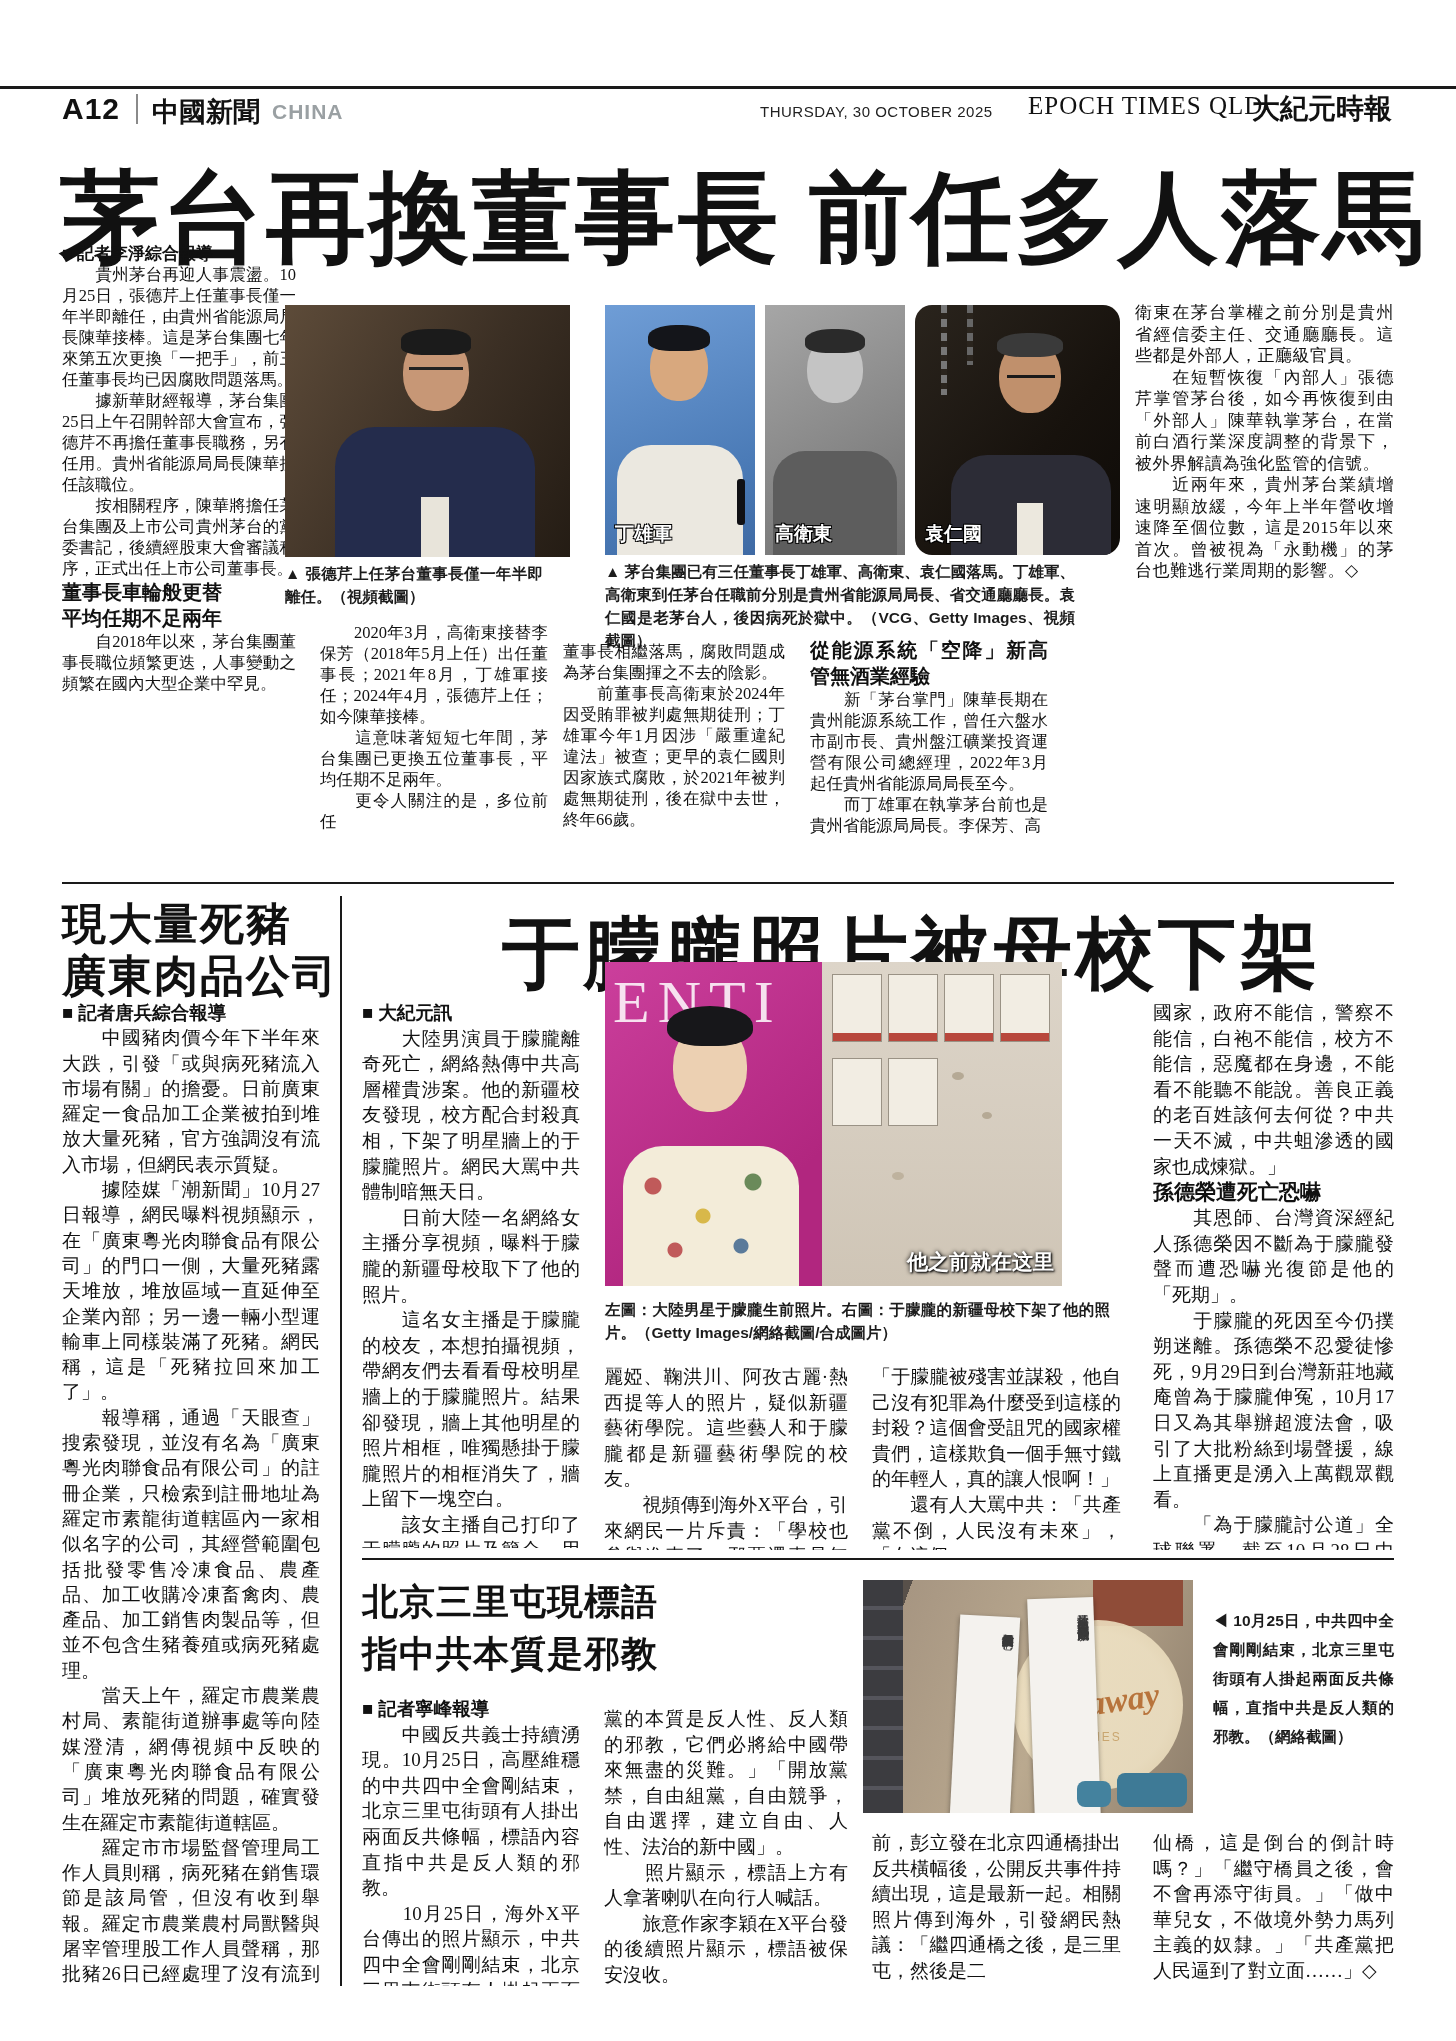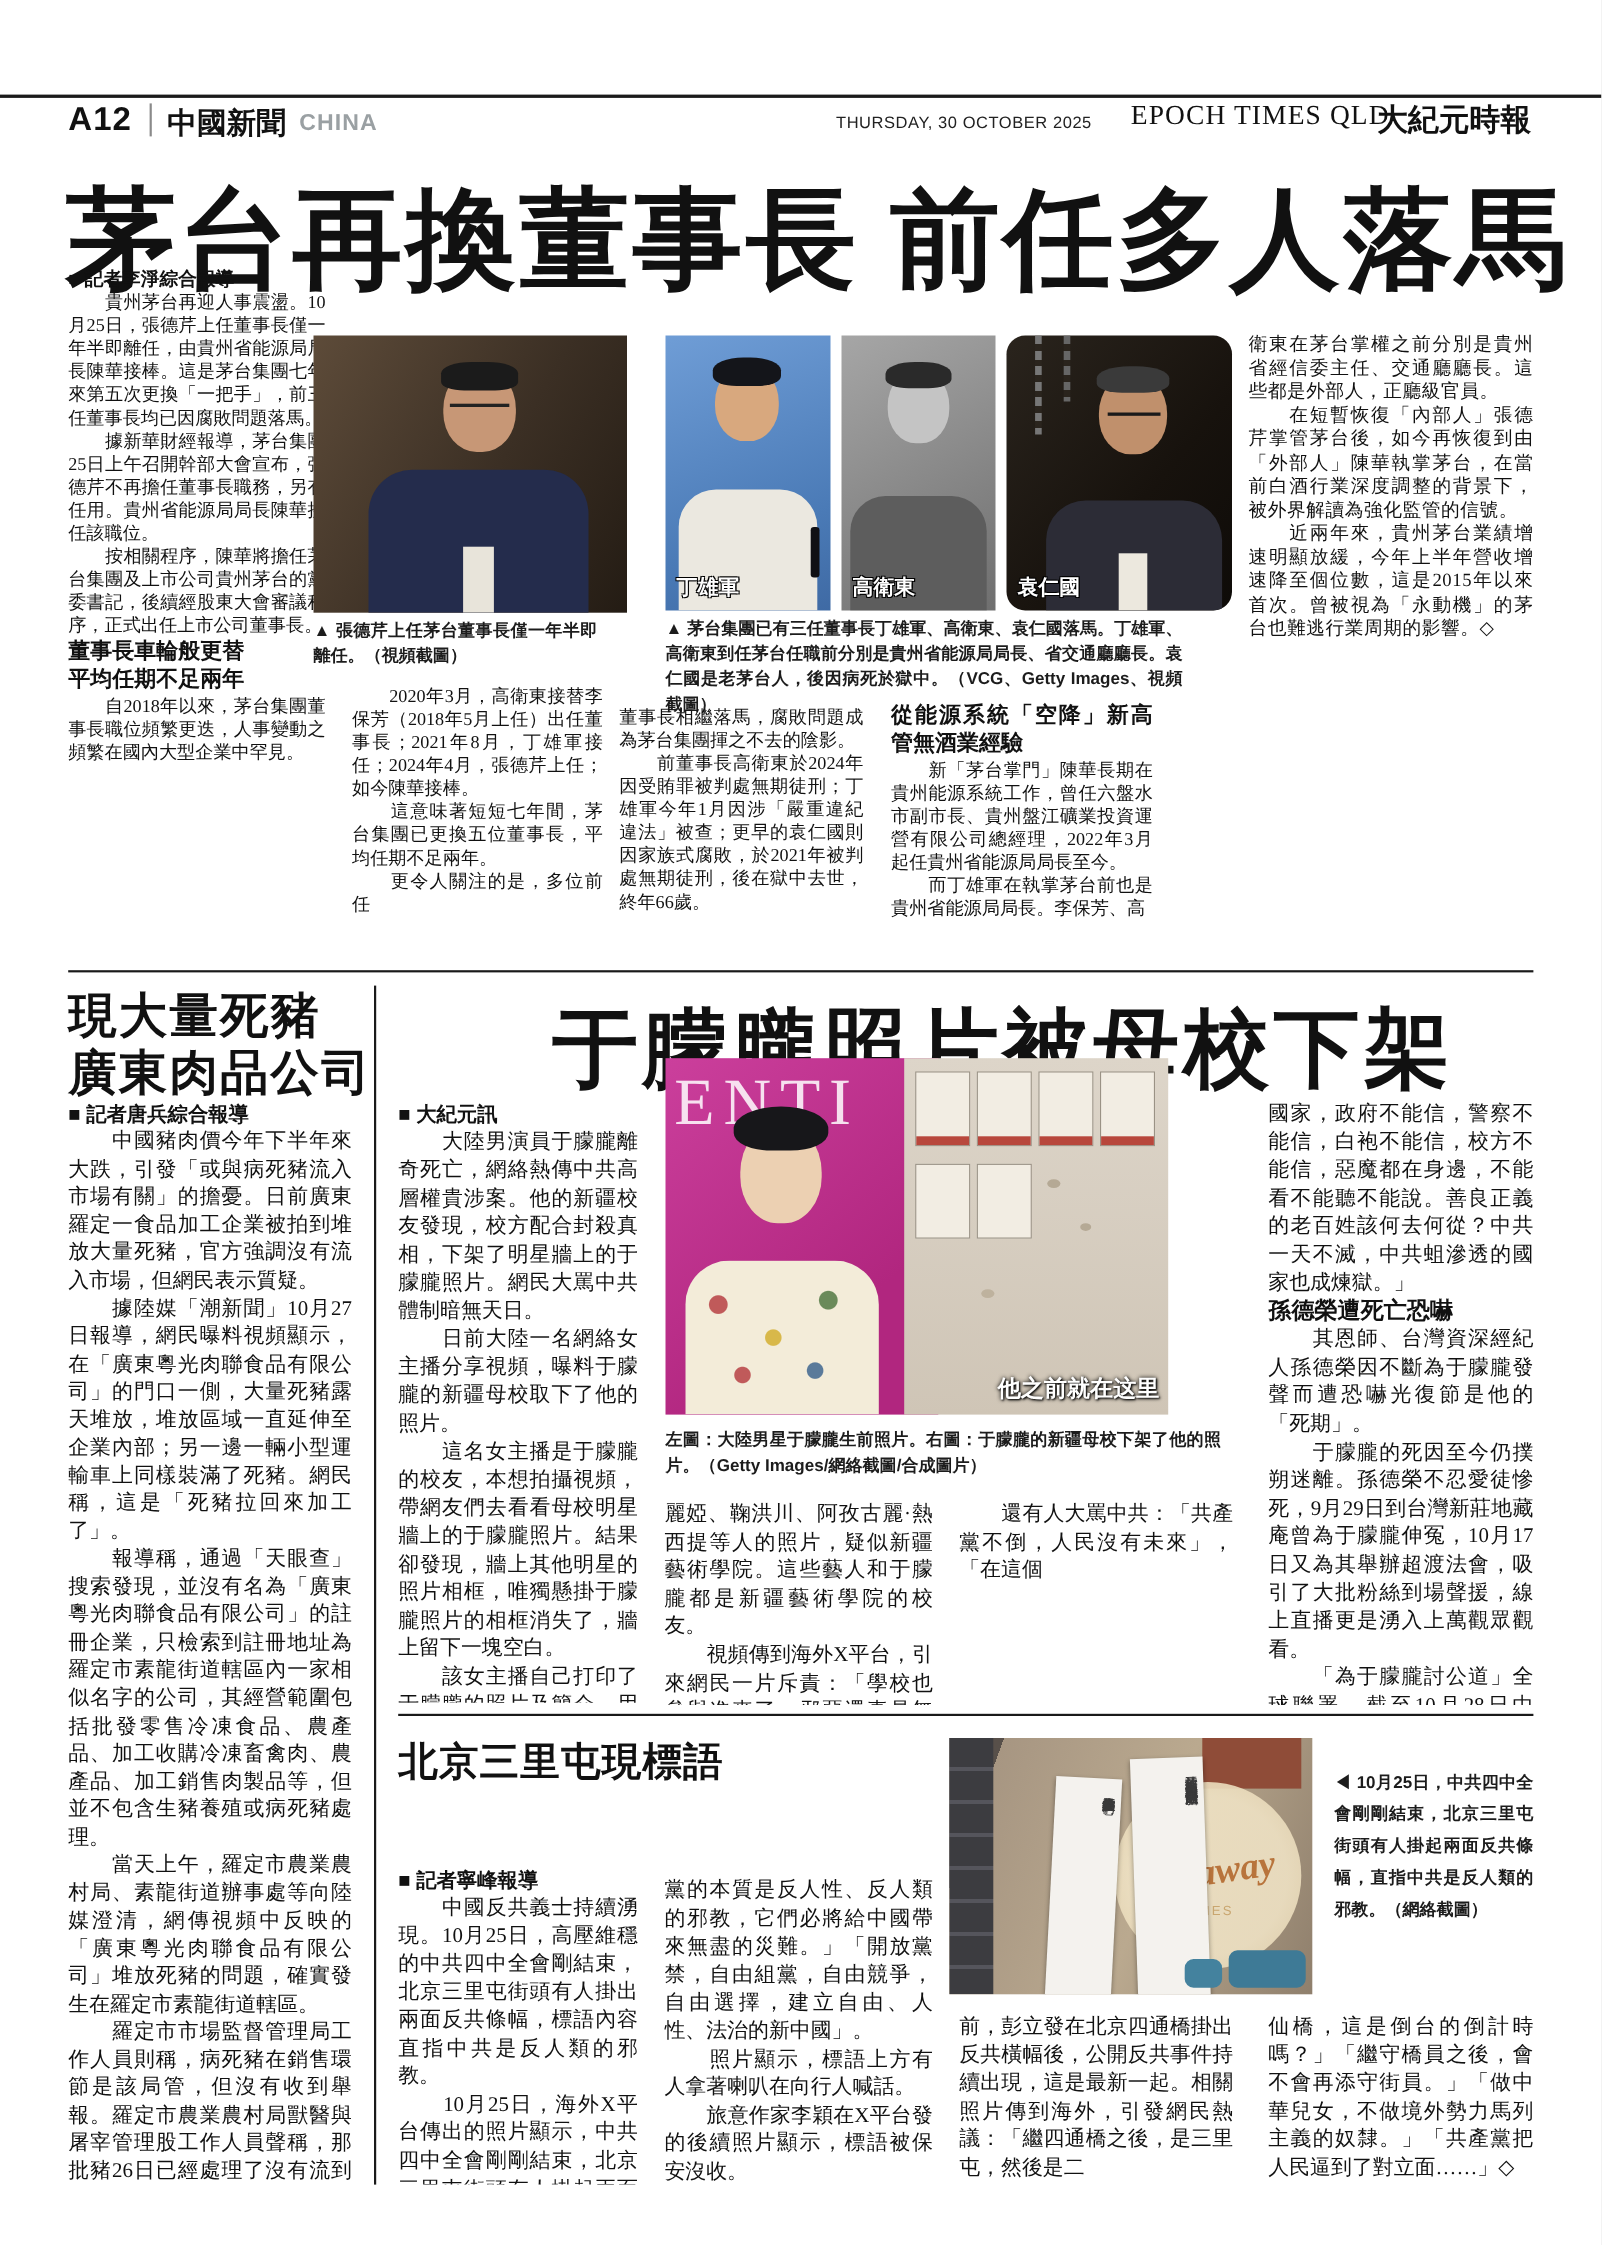--- a/index.html
+++ b/index.html
@@ -209,39 +209,41 @@
   <div class="abs caption" style="left:605px;top:1298px;width:505px;">左圖：大陸男星于朦朧生前照片。右圖：于朦朧的新疆母校下架了他的照片。（Getty Images/網絡截圖/合成圖片）</div>
 
   <div class="abs col body-l" style="left:604px;top:1364px;width:244px;height:186px;">
     <div>
         <p>麗婭、鞠洪川、阿孜古麗·熱西提等人的照片，疑似新疆藝術學院。這些藝人和于朦朧都是新疆藝術學院的校友。</p>
         <p>　　視頻傳到海外X平台，引來網民一片斥責：「學校也參與進來了，邪惡還真是無孔不入。」</p>
       </div>
   </div>
   <div class="abs col body-l" style="left:872px;top:1364px;width:249px;height:186px;">
     <div>
+        <p>「于朦朧被殘害並謀殺，他自己沒有犯罪為什麼受到這樣的封殺？這個會受詛咒的國家權貴們，這樣欺負一個手無寸鐵的年輕人，真的讓人恨啊！」</p>
         <p>　　還有人大罵中共：「共產黨不倒，人民沒有未來」，「在這個</p>
       </div>
   </div>
   <div class="abs col body-l" style="left:1153px;top:1000px;width:241px;height:550px;">
     <div>
         <p>國家，政府不能信，警察不能信，白袍不能信，校方不能信，惡魔都在身邊，不能看不能聽不能說。善良正義的老百姓該何去何從？中共一天不滅，中共蛆滲透的國家也成煉獄。」</p>
       </div>
     <p class="subhead" style="font-size:21px;">孫德榮遭死亡恐嚇</p>
     <div>
         <p>　　其恩師、台灣資深經紀人孫德榮因不斷為于朦朧發聲而遭恐嚇光復節是他的「死期」。</p>
         <p>　　于朦朧的死因至今仍撲朔迷離。孫德榮不忍愛徒慘死，9月29日到台灣新莊地藏庵曾為于朦朧伸冤，10月17日又為其舉辦超渡法會，吸引了大批粉絲到場聲援，線上直播更是湧入上萬觀眾觀看。</p>
         <p>　　「為于朦朧討公道」全球聯署，截至10月28日中午，已有60.8萬人聲援。◇</p>
       </div>
   </div>
 
   <div class="abs rule-h" style="left:362px;top:1558px;width:1032px;"></div>
 
   <div class="abs h4line" style="left:362px;top:1576px;width:320px;">
     <div>北京三里屯現標語</div>
+    <div>指中共本質是邪教</div>
   </div>
   <div class="abs col body-l" style="left:362px;top:1696px;width:218px;height:290px;">
     <p class="byline-l">■ 記者寧峰報導</p>
     <div>
         <p>　　中國反共義士持續湧現。10月25日，高壓維穩的中共四中全會剛結束，北京三里屯街頭有人掛出兩面反共條幅，標語內容直指中共是反人類的邪教。</p>
         <p>　　10月25日，海外X平台傳出的照片顯示，中共四中全會剛剛結束，北京三里屯街頭有人掛起兩面反共條幅，內容為：「共產</p>
       </div>
   </div>
   <div class="abs col body-l" style="left:604px;top:1706px;width:244px;height:280px;">
     <div>

